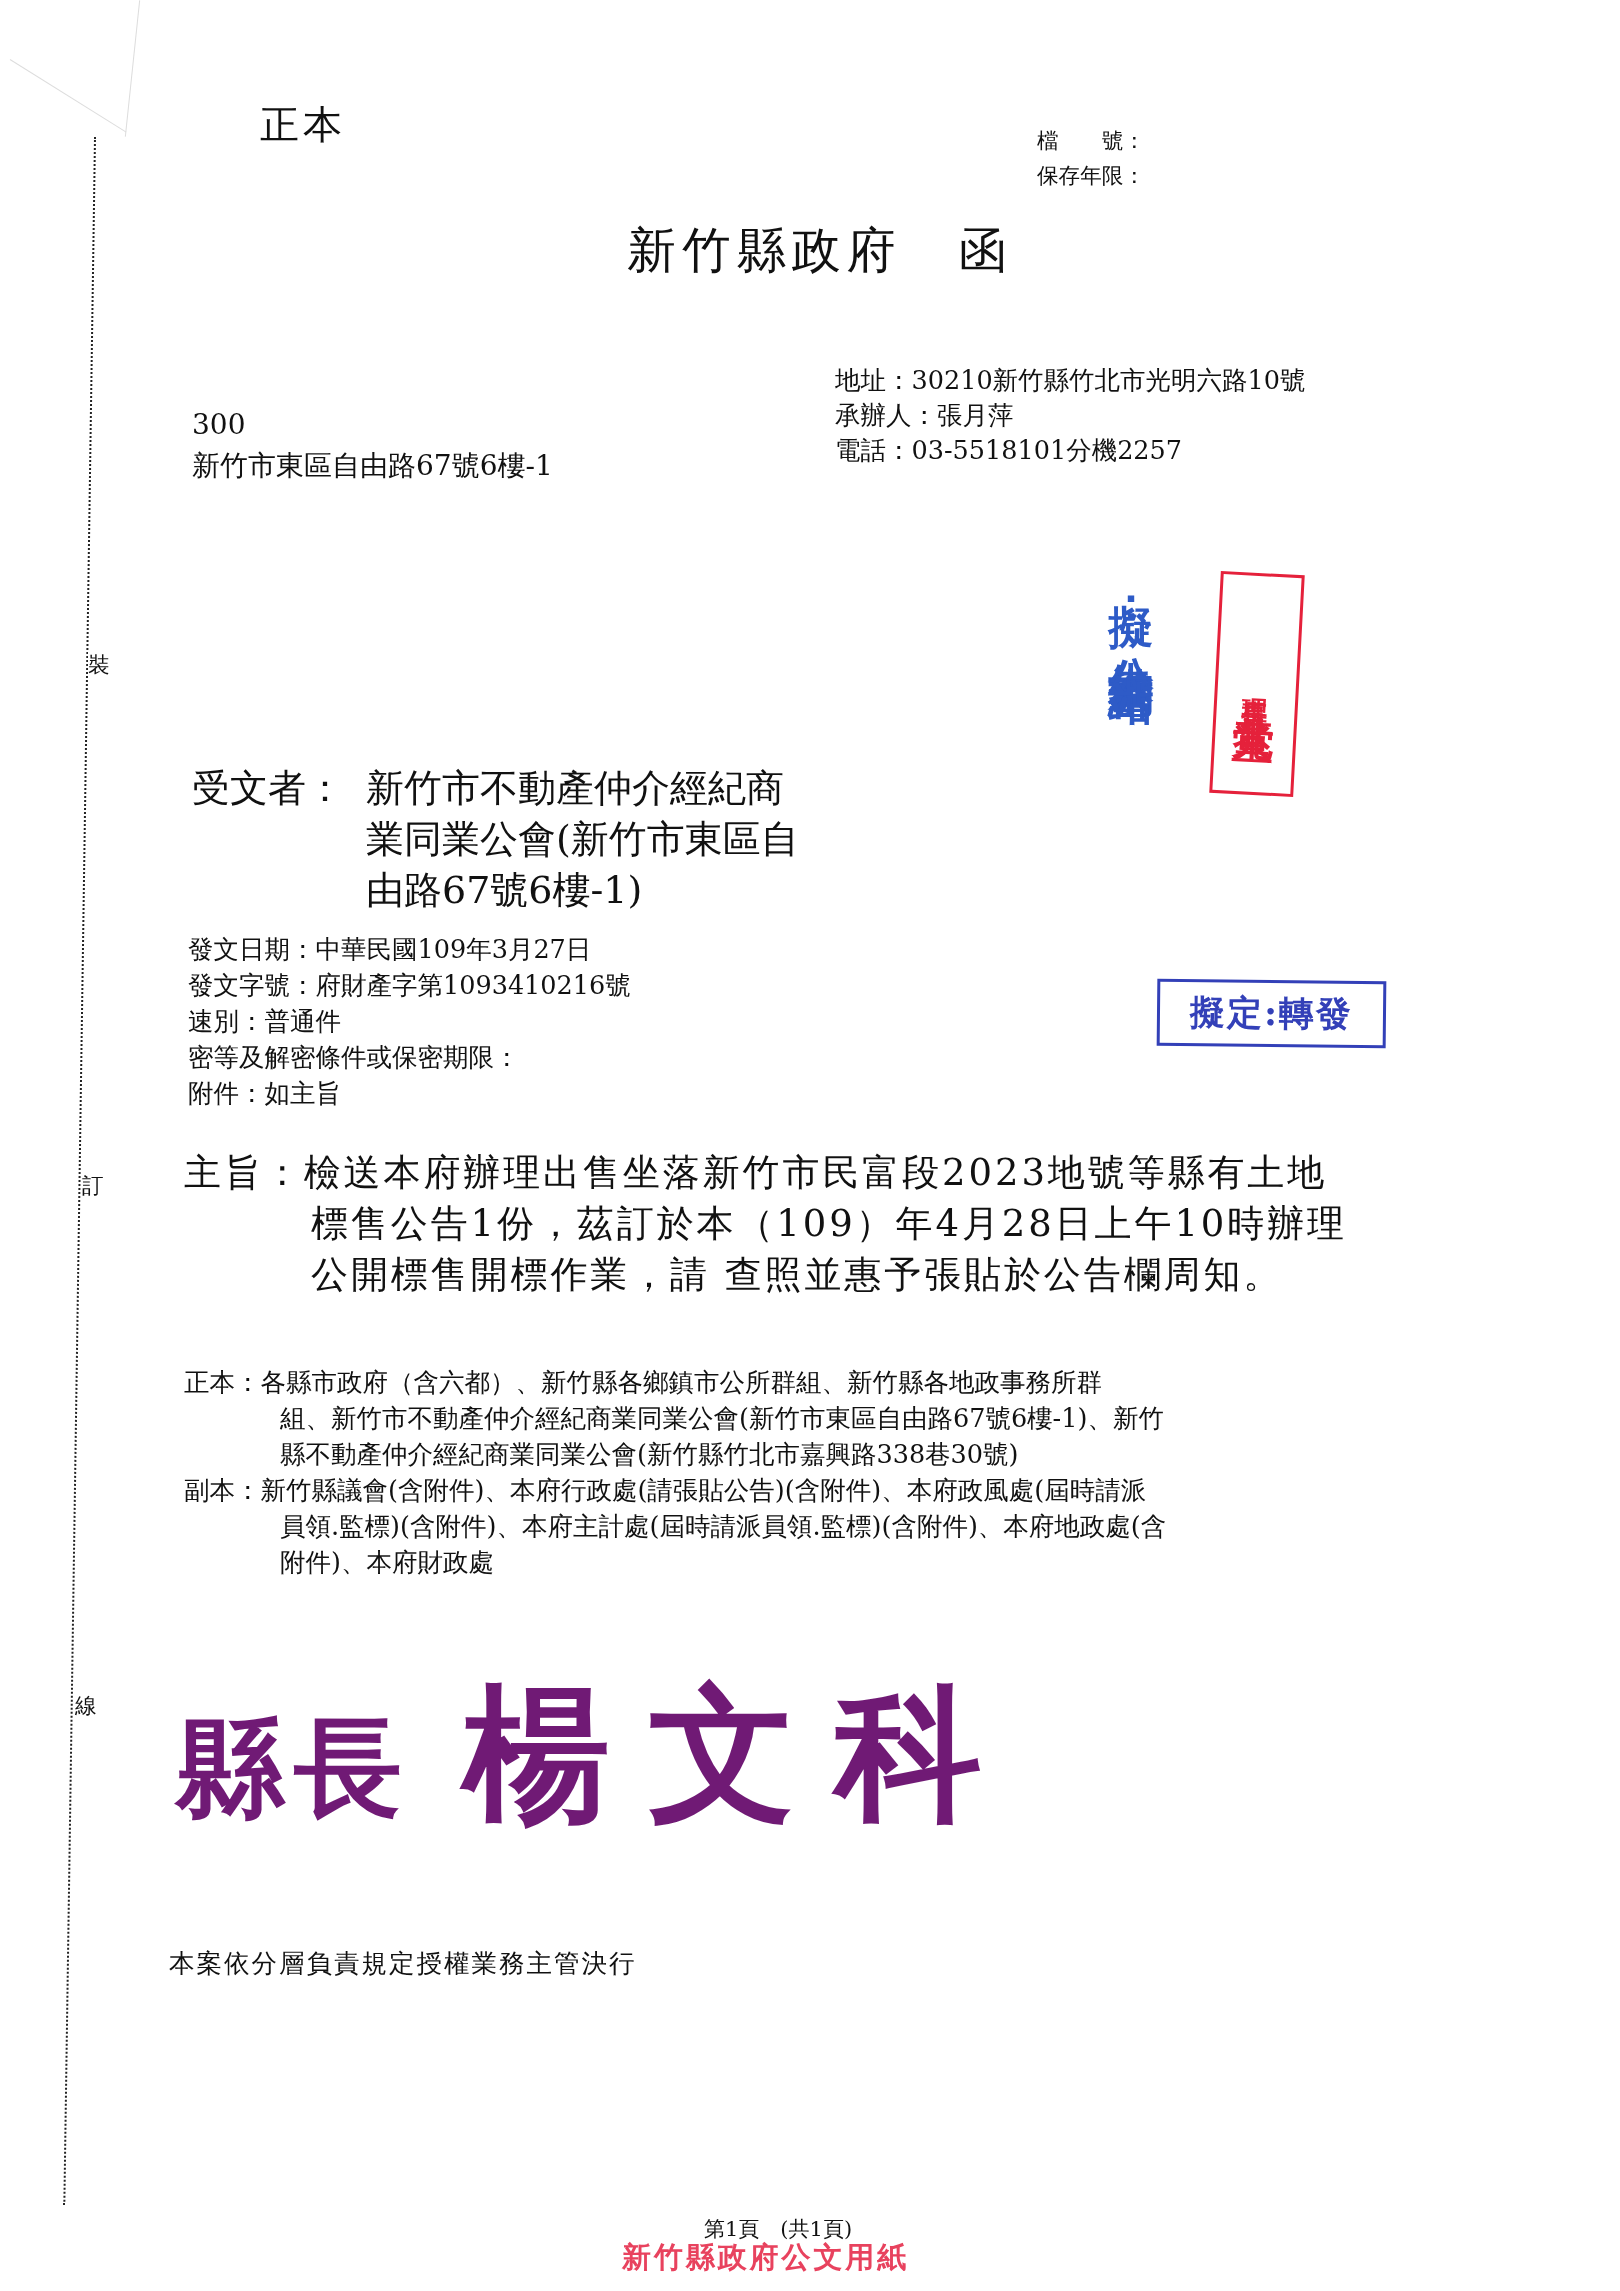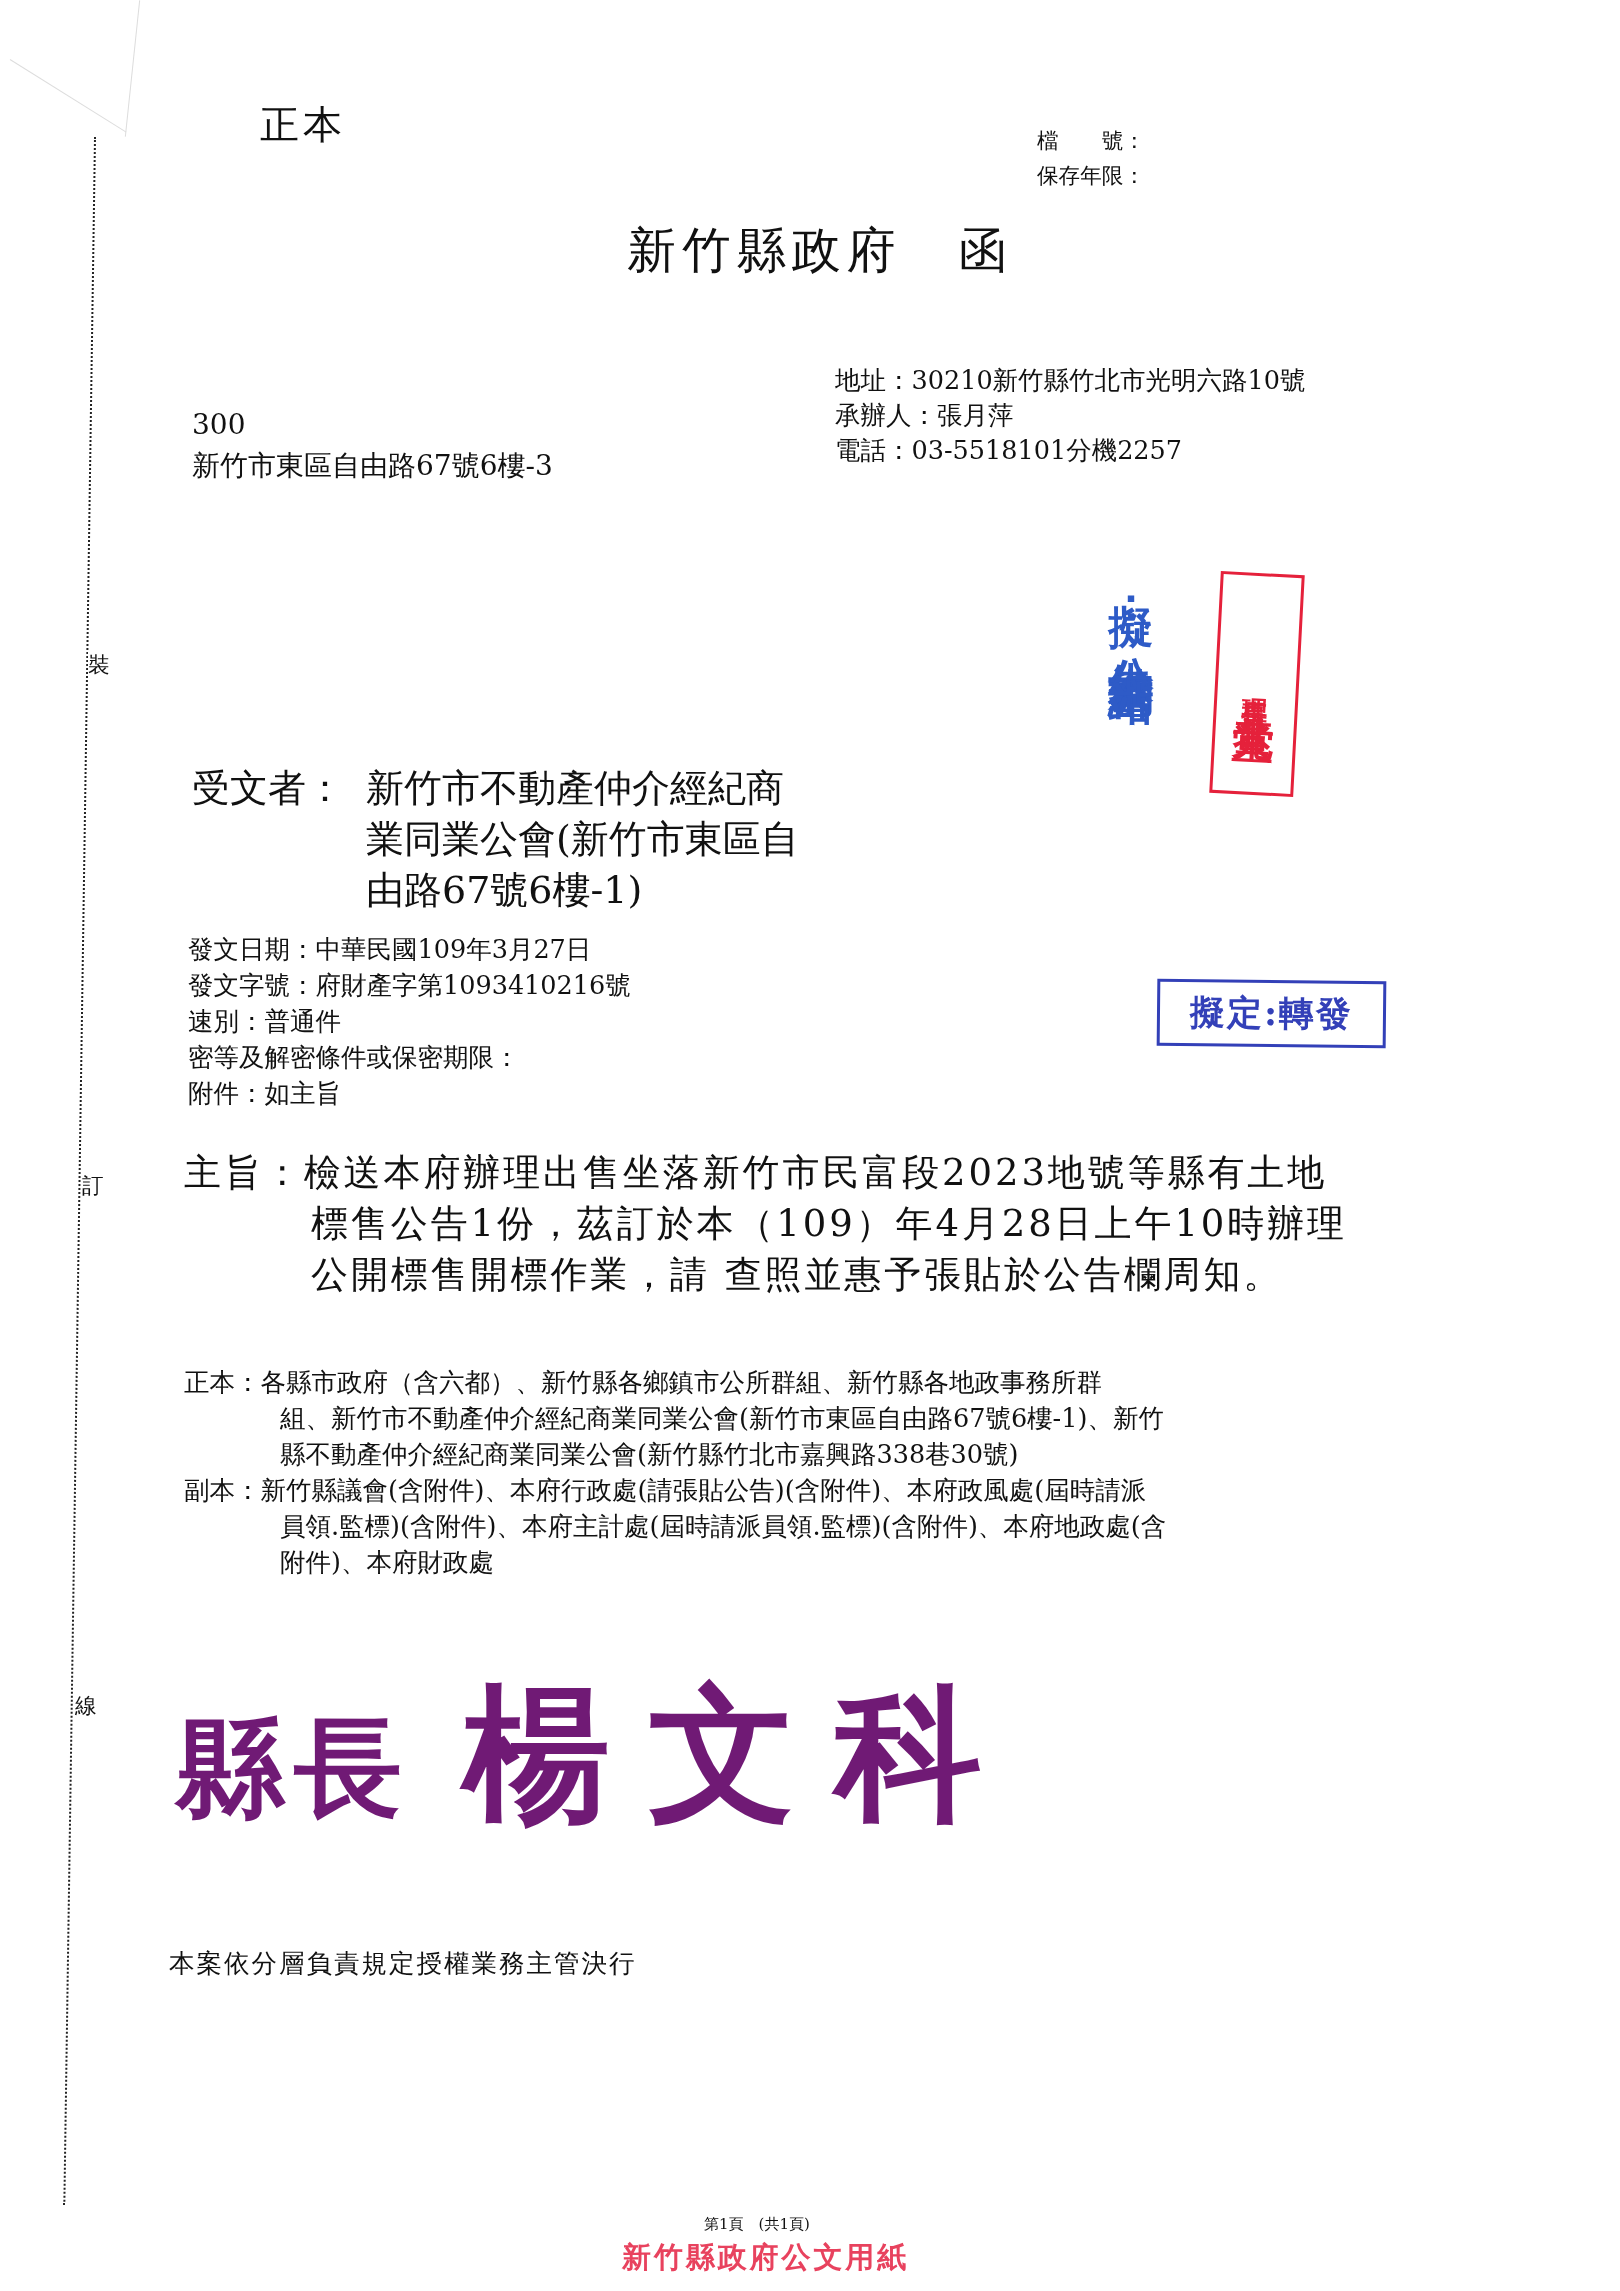--- a/index.html
+++ b/index.html
@@ -48,21 +48,21 @@
 
   .signature {
     left: 176px; top: 1666px; font-size: 118px; color: #701a75; font-weight: bold;
     font-family: "DejaVu Serif", serif; letter-spacing: 9.8px; line-height: 176px;
   }
   .signature .title-part { font-size: 108px; }
   .signature .name-part { font-size: 147px; letter-spacing: 39px; }
 
   .delegation { left: 169px; top: 1946px; font-size: 25.5px; letter-spacing: 2px; }
 
-  .page-num { left: 704px; top: 2215px; font-size: 15px; text-align: right; }
+  .page-num { left: 704px; top: 2215px; font-size: 21px; text-align: right; }
   .paper-mark { left: 622px; top: 2238px; font-size: 29px; color: #e8425e; letter-spacing: 2.9px; font-weight: bold; }
 
   
   .stamp-vertical {
     position: absolute; left: 1098px; top: 568px; color: #2e5bc7;
     font-size: 45px; line-height: 51px; width: 59px; text-align: center; font-weight: bold;
     writing-mode: vertical-rl; letter-spacing: 3.9px;
   }
   .stamp-red {
     position: absolute; left: 1215px; top: 573px; width: 78px; height: 216px;
@@ -98,21 +98,21 @@
 </div>
 
 <div class="abs sender">
   <div>地址：30210新竹縣竹北市光明六路10號</div>
   <div>承辦人：張月萍</div>
   <div>電話：03-5518101分機2257</div>
 </div>
 
 <div class="abs recip-addr">
   <div>300</div>
-  <div>新竹市東區自由路67號6樓-3</div>
+  <div>新竹市東區自由路67號6樓-1</div>
 </div>
 
 <div class="stamp-vertical">擬：公告於本會網站</div>
 <div class="stamp-red">
   <span class="small">理事長</span>
   <span class="big">黃兆堂</span>
 </div>
 <div class="stamp-blue-box">擬定:轉發</div>
 
 <div class="abs receiver">

